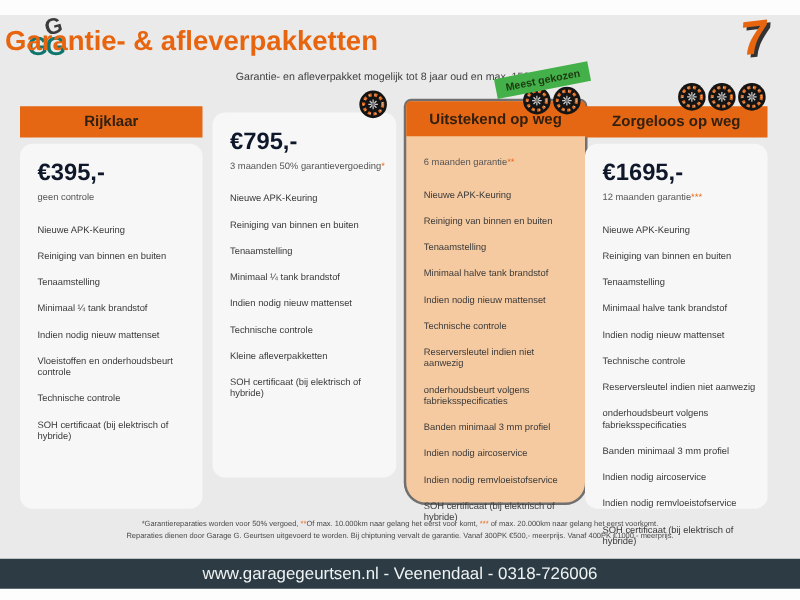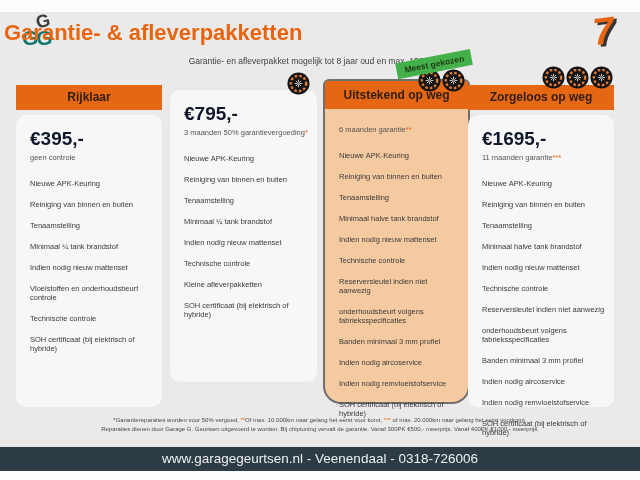--- a/index.html
+++ b/index.html
@@ -211,21 +211,21 @@
               <line x1="9.2" y1="9.2" x2="14.8" y2="14.8"></line>
               <line x1="14.8" y1="9.2" x2="9.2" y2="14.8"></line>
             </g>
             <circle cx="12" cy="12" r="1.5" fill="#777"></circle>
           </svg></span>
     </div>
     <div class="col-header">Zorgeloos op weg</div>
     <div class="card">
       <div class="card-inner">
         <div class="price">€1695,-</div>
-        <div class="price-note"><span>11 maanden garantie</span><span class="mark">***</span></div>
+        <div class="price-note"><span>12 maanden garantie</span><span class="mark">***</span></div>
         <ul class="features">
             <li>Nieuwe APK-Keuring</li>
             <li>Reiniging van binnen en buiten</li>
             <li>Tenaamstelling</li>
             <li>Minimaal halve tank brandstof</li>
             <li>Indien nodig nieuw mattenset</li>
             <li>Technische controle</li>
             <li>Reserversleutel indien niet aanwezig</li>
             <li>onderhoudsbeurt volgens fabrieksspecificaties</li>
             <li>Banden minimaal 3 mm profiel</li>

